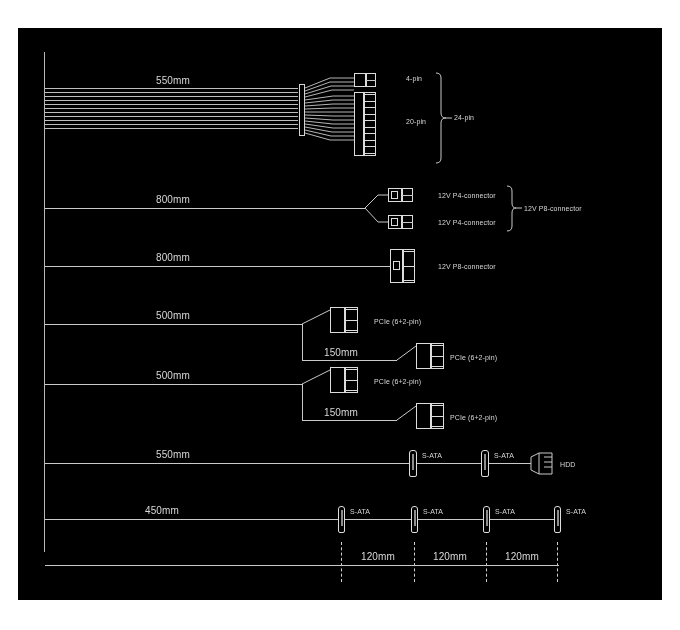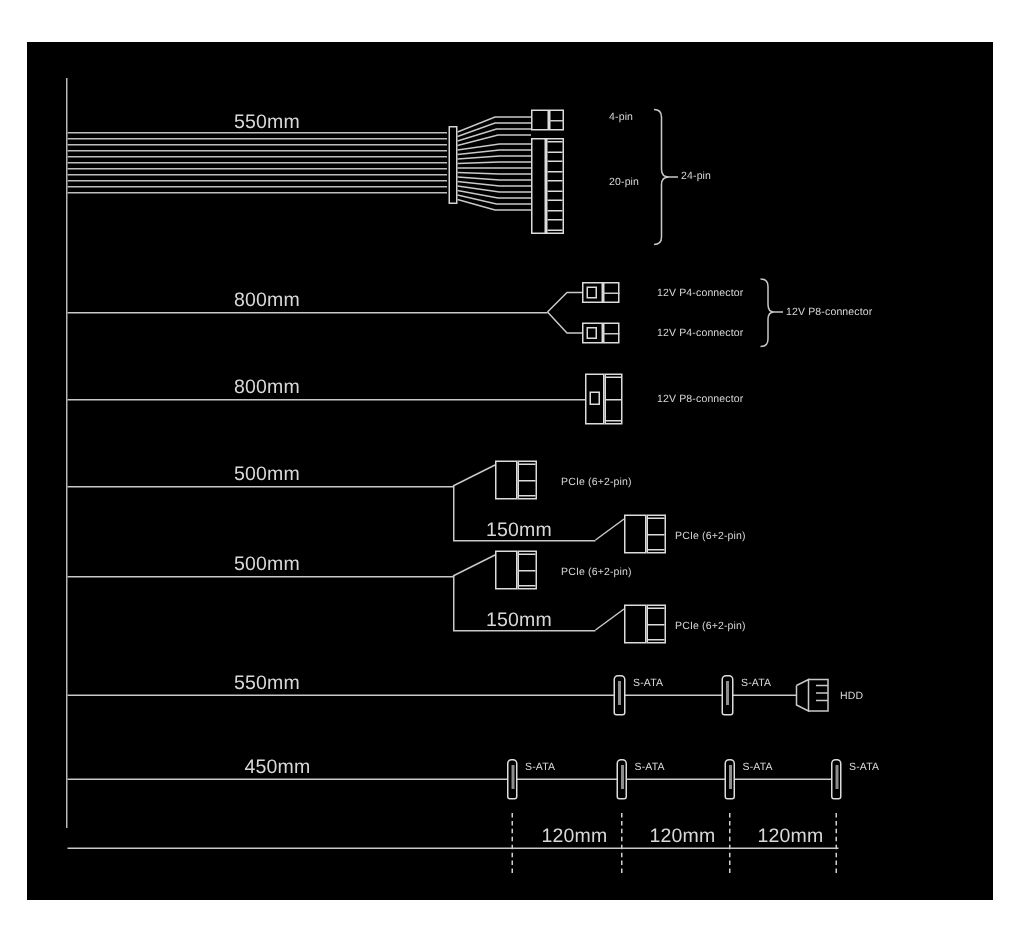--- a/index.html
+++ b/index.html
@@ -36,21 +36,21 @@
   }
 
   .lbl {
     position: absolute;
     color: #d8d8d8;
     font-size: 7px;
     line-height: 9px;
     white-space: nowrap;
     letter-spacing: 0.1px;
   }
-  .lbl-len { font-size: 13px; }
+  .lbl-len { font-size: 10px; }
 
   
   #left-rule {
     position: absolute;
     left: 26px;
     top: 24px;
     width: 1px;
     height: 500px;
     background: #b8b8b8;
   }
@@ -326,21 +326,21 @@
   <svg class="overlay">
     <polyline points="513,429 521,425 521,446 513,442 513,429"></polyline>
     <polyline points="521,425 534,425 534,446 521,446"></polyline>
     <line x1="526" y1="429" x2="534" y2="429"></line>
     <line x1="526" y1="434" x2="534" y2="434"></line>
     <line x1="526" y1="439" x2="534" y2="439"></line>
   </svg>
   <div class="lbl" style="left:542px; top:432px;">HDD</div>
 
   <div class="wire" style="left:27px; top:491px; width:514px;"></div>
-  <div class="lbl lbl-len" style="left:145px; top:478px;">450mm</div>
+  <div class="lbl lbl-len" style="left:127px; top:478px;">450mm</div>
 
   <div class="sata" style="left:320px; top:478px; width:7px; height:27px;"></div>
   <div class="lbl" style="left:332px; top:479px;">S-ATA</div>
 
   <div class="sata" style="left:393px; top:478px; width:7px; height:27px;"></div>
   <div class="lbl" style="left:405px; top:479px;">S-ATA</div>
 
   <div class="sata" style="left:465px; top:478px; width:7px; height:27px;"></div>
   <div class="lbl" style="left:477px; top:479px;">S-ATA</div>
 

